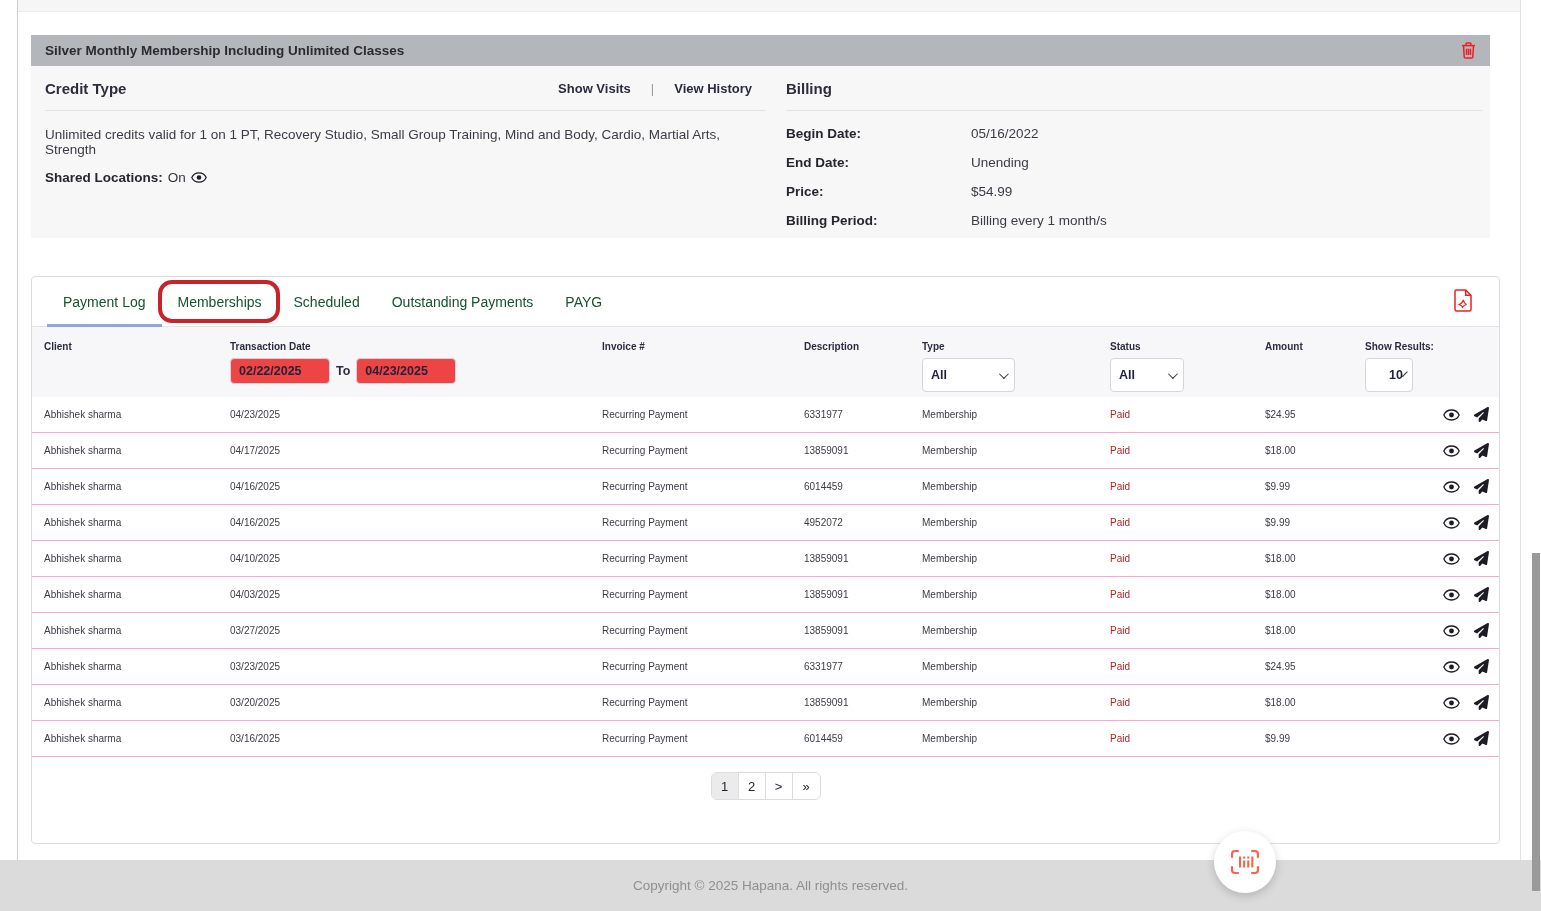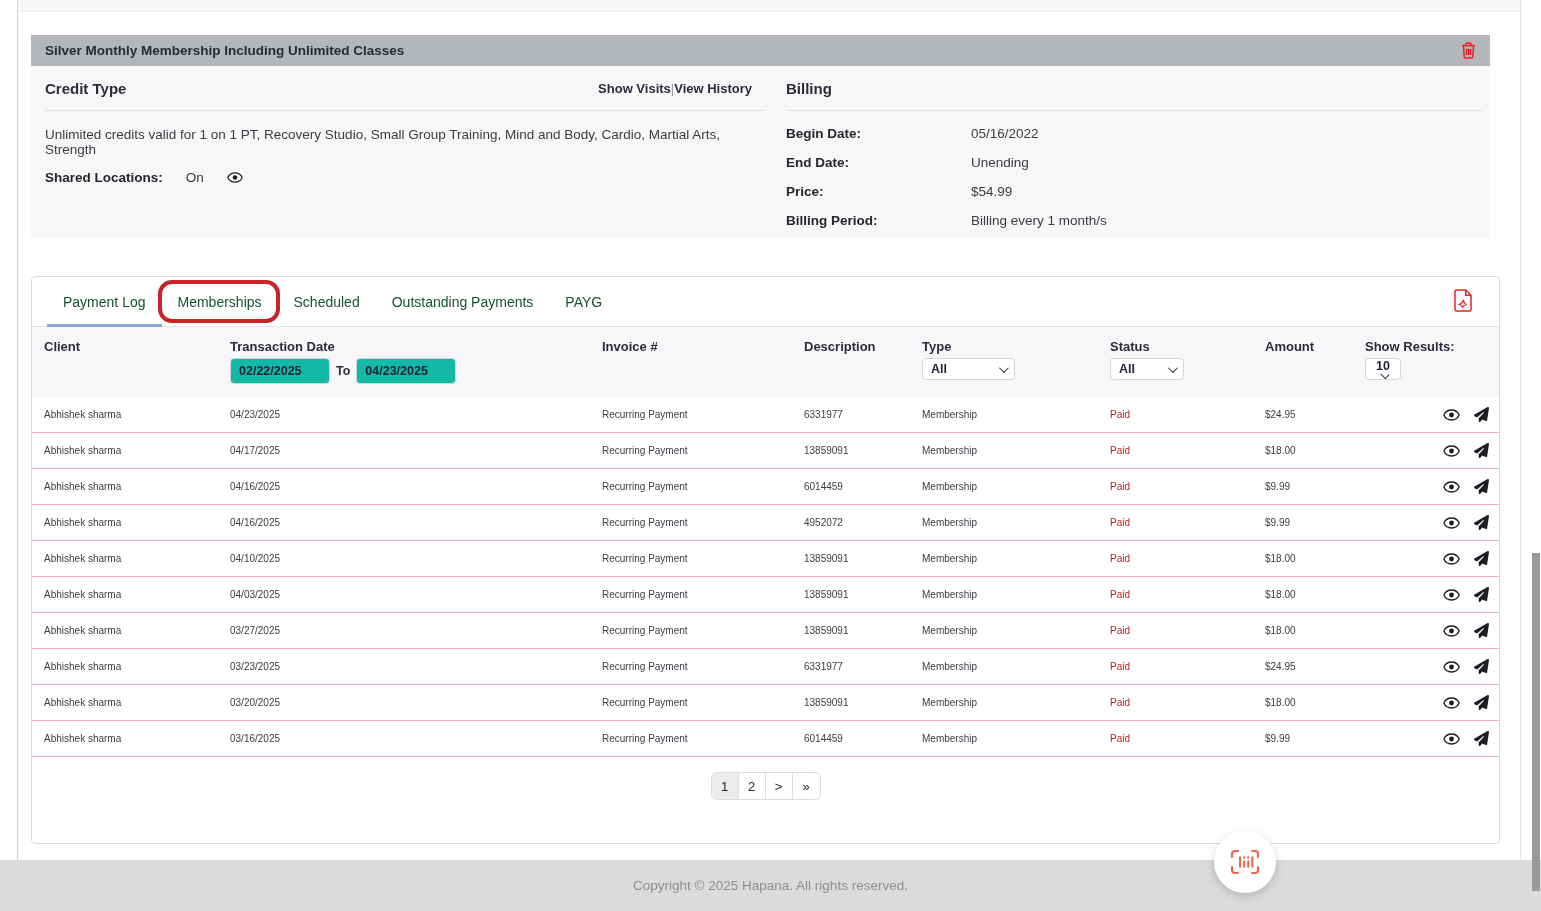--- a/index.html
+++ b/index.html
@@ -16,50 +16,50 @@
   
   .membership-card { position:absolute; left:31px; top:35px; width:1459px; }
   .card-header { height:31px; background:#b3b6bb; display:flex; align-items:center; padding:0 14px; }
   .card-header .title { font-weight:bold; font-size:13.5px; color:#2a2a33; }
   .card-header .spacer { flex:1; }
   .card-body { background:#f7f7f8; height:172px; display:flex; }
   .credit-col { flex:0 0 735px; padding-left:14px; }
   .billing-col { flex:1; margin-left:20px; padding-right:8px; }
   .col-head { height:44px; display:flex; align-items:center; justify-content:space-between; }
   .col-heading { font-weight:bold; font-size:15px; color:#2c2c3c; }
-  .head-links { display:flex; align-items:center; gap:0; font-size:13px; font-weight:bold; color:#2b2b40; padding-right:14px; }
+  .head-links { display:flex; align-items:center; gap:20px; font-size:13px; font-weight:bold; color:#2b2b40; padding-right:14px; }
   .head-links .sep { color:#9a9aa4; font-weight:normal; }
   .head-links a { cursor:pointer; }
   .divider { height:1px; background:#e3e3e5; }
   .credit-desc { margin-top:16px; font-size:13.5px; color:#3c3c46; }
-  .shared-line { margin-top:13px; font-size:13.5px; display:flex; align-items:center; gap:23px; }
+  .shared-line { margin-top:13px; font-size:13.5px; display:flex; align-items:center; gap:5px; }
   .shared-line b { color:#26262f; }
   .billing-row { display:flex; margin-top:0; height:29px; align-items:center; font-size:13.5px; }
   .billing-rows { margin-top:8px; }
   .billing-row .bl { width:185px; font-weight:bold; color:#26262f; }
   .billing-row .bv { color:#3c3c46; }
 
   
   .tabs-card { position:absolute; left:31px; top:276px; width:1469px; height:568px; background:#fff; border:1px solid #dcdcdc; border-radius:4px; }
   .tab-bar { position:relative; height:50px; display:flex; padding-left:15px; border-bottom:1px solid #e4e4e5; }
   .tab { position:relative; padding:0 16px; display:flex; align-items:center; font-size:14px; color:#14532d; cursor:pointer; }
   .tab-underline { position:absolute; left:0; right:0; bottom:-1px; height:3px; background:#8fa7d6; }
   .annotation { position:absolute; left:126px; top:3px; width:122px; height:43px; border:4px solid #c9232a; border-radius:14px; pointer-events:none; }
   .pdf-btn { position:absolute; right:26px; top:12px; cursor:pointer; }
 
   
   .tgrid { display:grid; grid-template-columns:186px 372px 202px 118px 188px 155px 100px 1fr; padding-left:12px; }
   .filter-band { background:#f7f7f9; height:70px; padding-top:9px; }
   .fcol { font-size:13px; }
-  .flabel { font-weight:bold; color:#2c2c40; font-size:13px; height:20px; display:flex; align-items:center; }
+  .flabel { font-weight:bold; color:#2c2c40; font-size:10px; height:20px; display:flex; align-items:center; }
   .fctrl { margin-top:2px; display:flex; align-items:center; gap:6px; }
-  .date-input { width:100px; height:26px; border:1px solid #d6d6d8; border-radius:4px; background:#14b8a6; font-family:"Liberation Sans",sans-serif; font-size:12.5px; font-weight:bold; color:#23233a; padding:0 8px; }
+  .date-input { width:100px; height:26px; border:1px solid #d6d6d8; border-radius:4px; background:#ef4444; font-family:"Liberation Sans",sans-serif; font-size:12.5px; font-weight:bold; color:#23233a; padding:0 8px; }
   .to-label { font-weight:bold; font-size:12.5px; color:#2c2c40; }
-  .fakeselect { height:22px; border:1px solid #d6d6d8; border-radius:4px; background:#fff; display:flex; align-items:center; justify-content:space-between; padding:0 8px; font-size:12.5px; font-weight:bold; color:#23233a; cursor:pointer; }
-  .sel-type { width:93px; } .sel-status { width:74px; } .sel-show { width:36px; padding:0 1px;flex-direction:column; }
+  .fakeselect { height:34px; border:1px solid #d6d6d8; border-radius:4px; background:#fff; display:flex; align-items:center; justify-content:space-between; padding:0 8px; font-size:12.5px; font-weight:bold; color:#23233a; cursor:pointer; }
+  .sel-type { width:93px; } .sel-status { width:74px; } .sel-show { width:36px; padding:0 23px; }
   .chev { width:7px; height:7px; border-right:1.6px solid #33333f; border-bottom:1.6px solid #33333f; transform:rotate(45deg) translateY(-2px); }
   .trow { height:36px; border-bottom:1px solid #f9a8d4; align-items:center; font-size:10px; color:#3c3c46; }
   .paid { color:#b91c1c; }
   .actions { display:flex; justify-content:flex-end; align-items:center; gap:14px; padding-right:10px; }
   .icon-btn { cursor:pointer; display:flex; align-items:center; }
 
   
   .pagination { margin-top:15px; display:flex; justify-content:center; }
   .pg-group { display:flex; border:1px solid #dcdcdc; border-radius:6px; overflow:hidden; background:#fff; }
   .pg-btn { min-width:27px; height:26px; display:flex; align-items:center; justify-content:center; font-size:13px; color:#23233a; border-right:1px solid #dcdcdc; cursor:pointer; }

